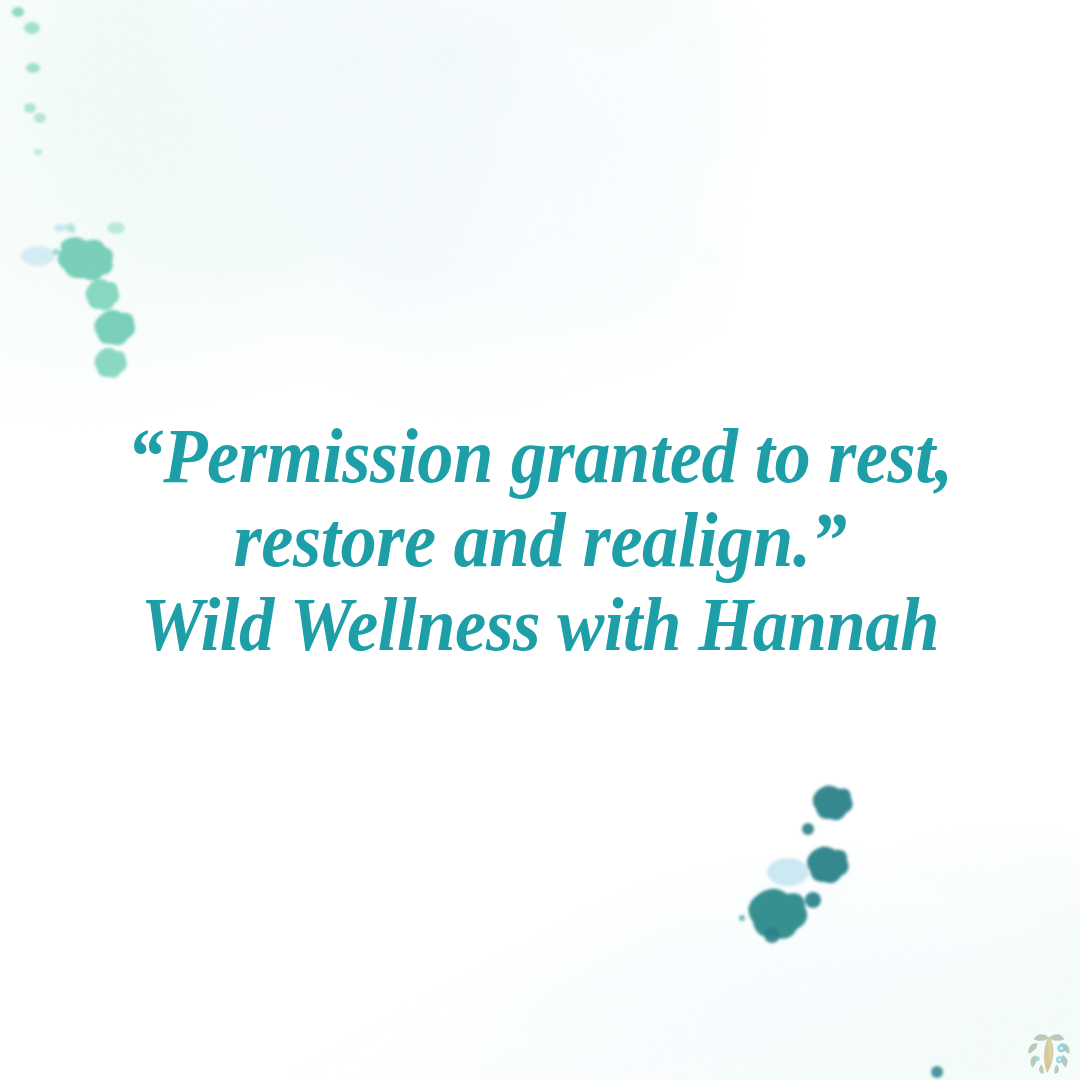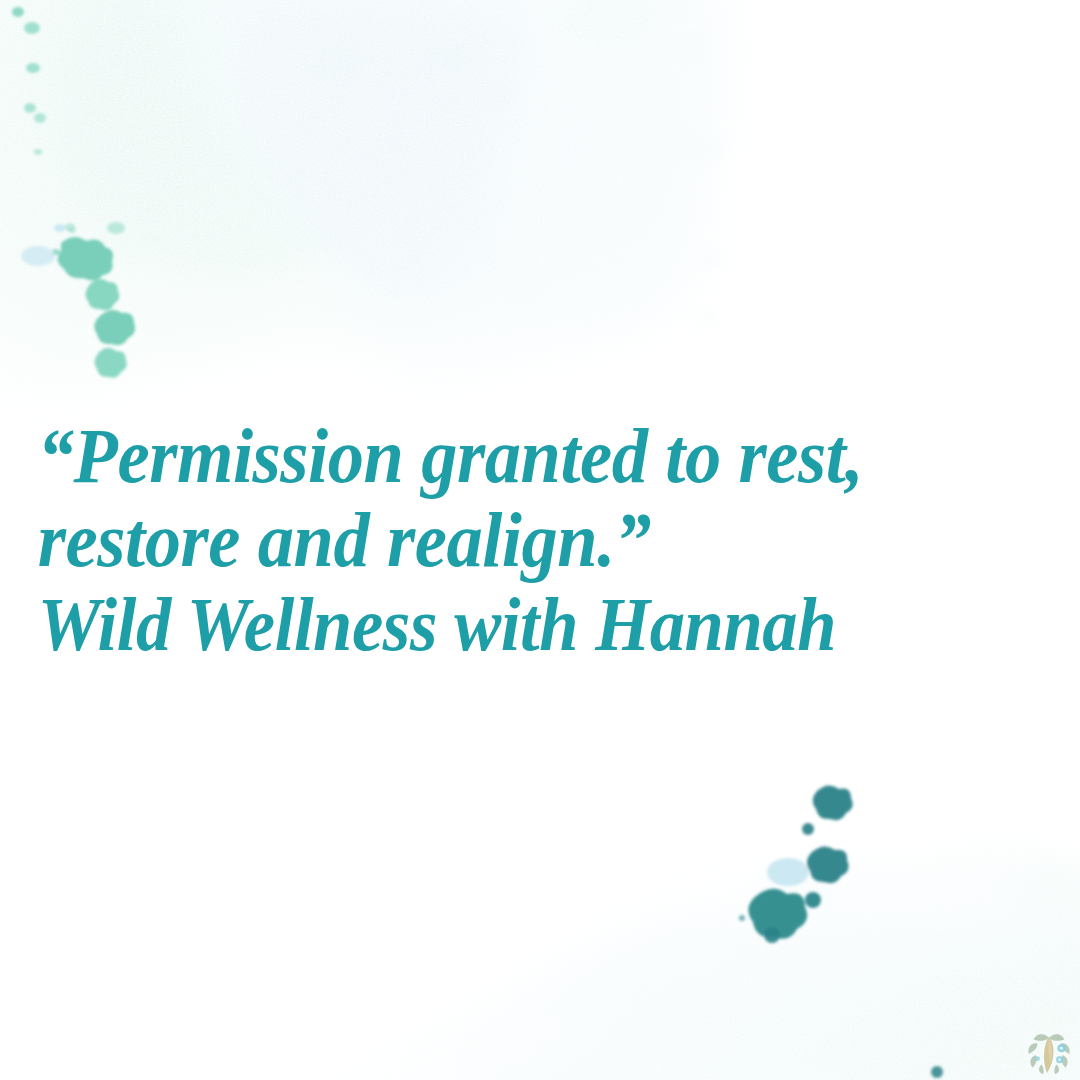--- a/index.html
+++ b/index.html
@@ -20,21 +20,21 @@
     inset: 0;
     width: 1080px;
     height: 1080px;
     pointer-events: none;
   }
   #quote-block {
     position: absolute;
     left: 0;
     top: 414px;
     width: 1080px;
-    text-align: left;
+    text-align: center;
     line-height: 1.0;
   }
   .quote-line {
     display: block;
     color: #1E9FA8;
     font-family: "Liberation Serif", "DejaVu Serif", serif;
     font-style: italic;
     font-weight: bold;
     font-size: 76px;
     letter-spacing: -0.5px;

